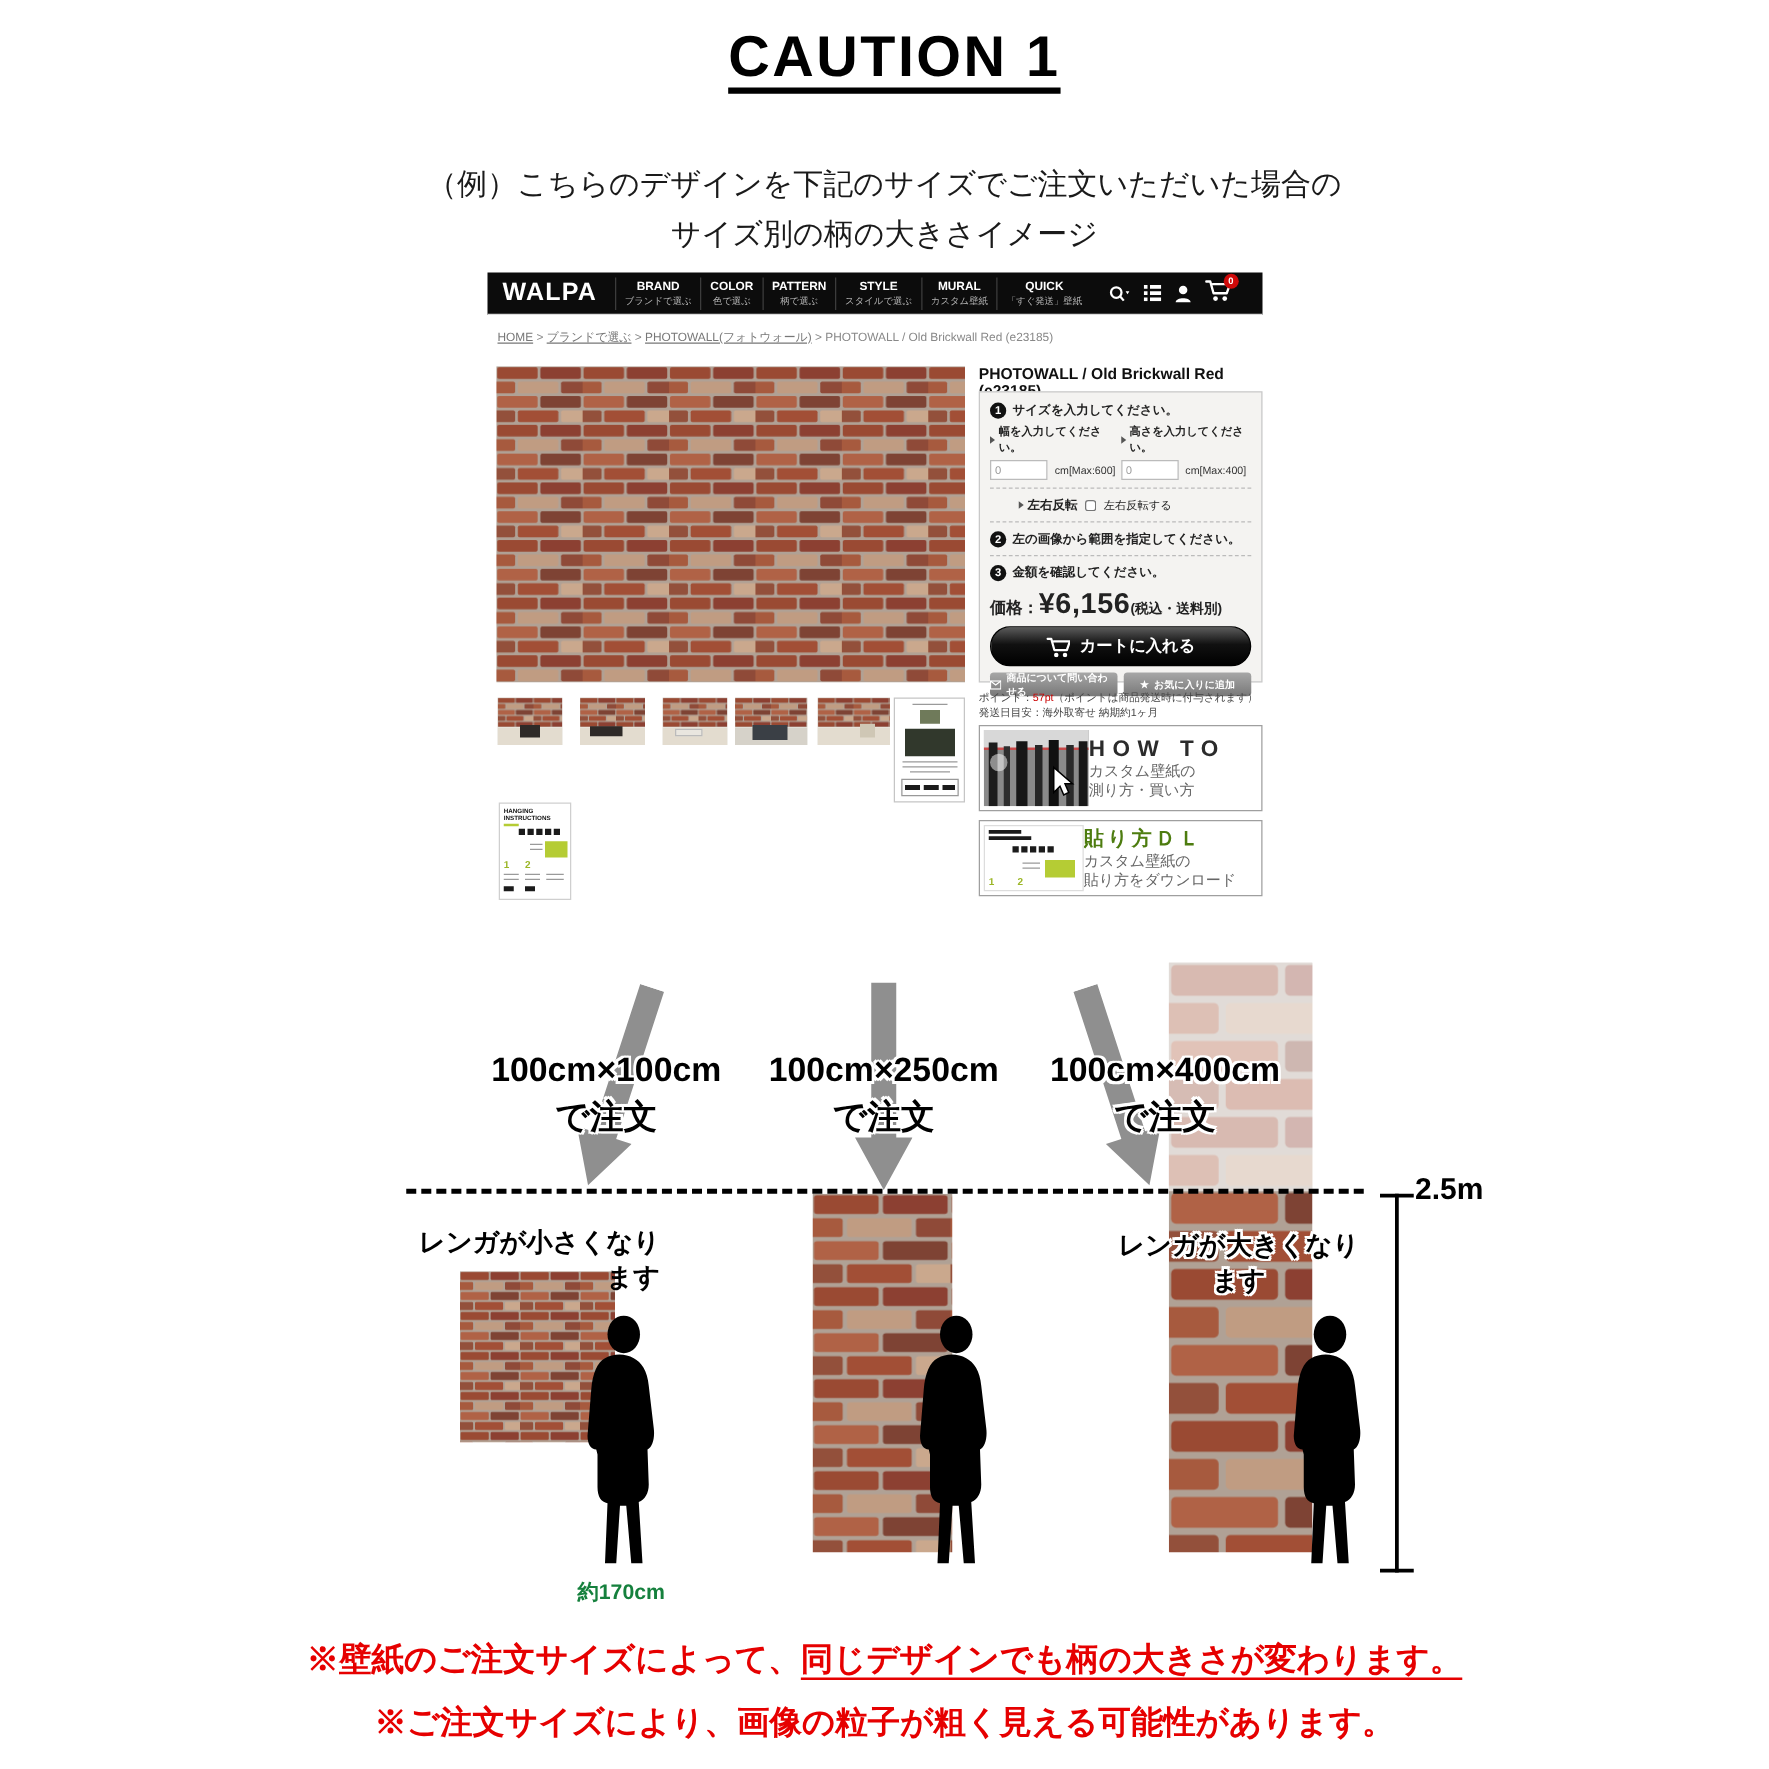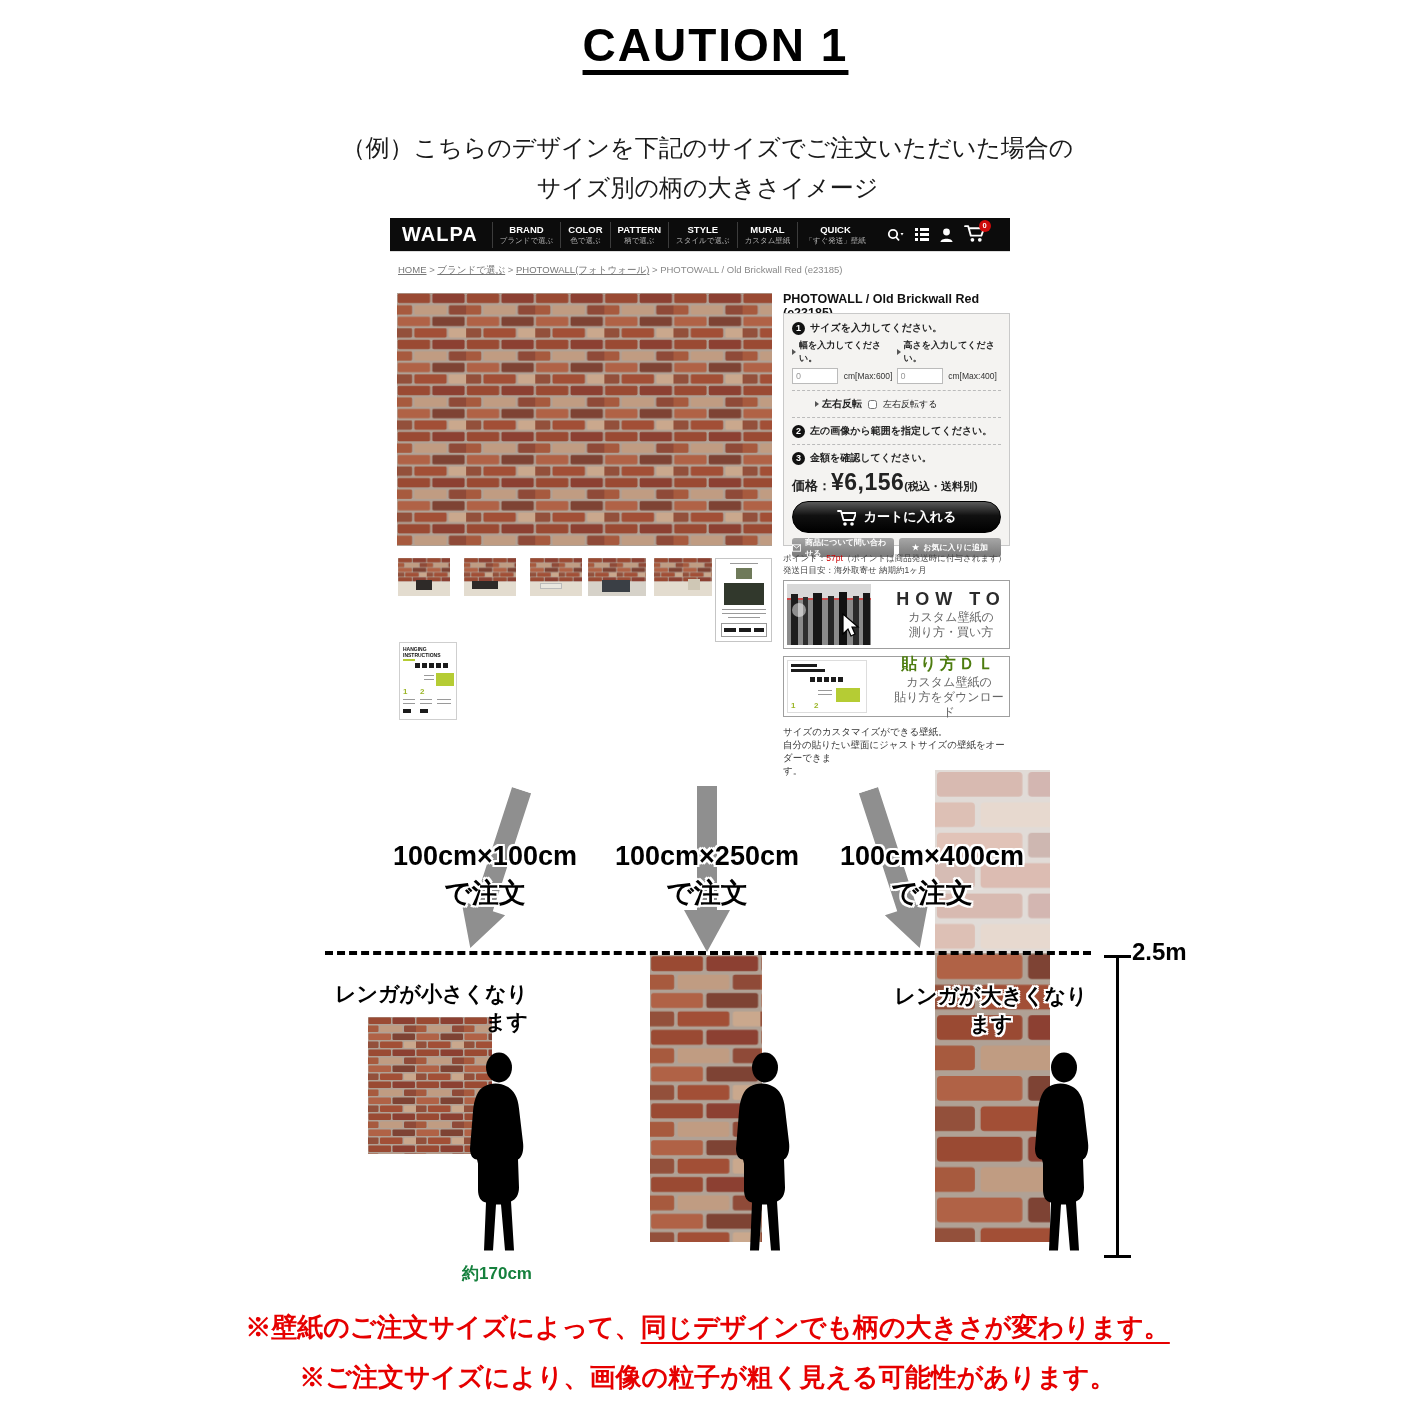--- a/index.html
+++ b/index.html
@@ -55,21 +55,21 @@
     background:linear-gradient(#5a5a5a, #111 45%, #000); color:#fff; font-size:13px; font-weight:bold;
     display:flex; align-items:center; justify-content:center; gap:8px; cursor:pointer; }
   .btnrow { display:flex; gap:5px; margin-top:5px; }
   .gbtn { flex:1; height:19px; border-radius:3px; background:linear-gradient(#a7a7a7,#787878); color:#fff;
     font-size:8px; font-weight:bold; display:flex; align-items:center; justify-content:center; gap:4px; cursor:pointer; }
   .points { position:absolute; left:393px; top:334px; width:227px; font-size:8.5px; color:#444; line-height:12px; }
   .red { color:#cc0000; }
   .banner { position:absolute; left:393px; width:227px; border:1px solid #9f9f9f; background:#fff; display:flex; align-items:center; padding:3px; cursor:pointer; }
   .howto { top:362px; height:69px; }
   .dlbox { top:438px; height:61px; }
-  .ban-right { flex:1; text-align:center;padding-left:25px; }
+  .ban-right { flex:1; text-align:left; }
   .ban-title { font-size:18px; font-weight:bold; color:#2b2b2b; letter-spacing:6px; }
   .ban-title2 { font-size:16px; font-weight:bold; color:#4d7c0f; letter-spacing:3px; }
   .ban-sub { font-size:12px; color:#666; line-height:15px; }
   .desc { position:absolute; left:393px; top:507px; width:227px; font-size:9.5px; color:#333; line-height:13px; }
 
   
   .thumb { position:absolute; top:340px; width:52px; height:38px; background:#eceae6; overflow:hidden; cursor:pointer; }
   .thumb .wall { position:absolute; left:0; top:0; width:100%; height:62%; }
   .thumb .floor { position:absolute; left:0; bottom:0; width:100%; height:38%; background:#e3dccf; }
   .thumb .furn { position:absolute; background:#2e2a28; }
@@ -335,25 +335,20 @@
         <div class="gtxt" style="left:3px;top:40px">1</div>
         <div class="gtxt" style="left:26px;top:40px">2</div>
       </div>
       <div class="ban-right">
         <div class="ban-title2">貼り方ＤＬ</div>
         <div class="ban-sub">カスタム壁紙の</div>
         <div class="ban-sub">貼り方をダウンロード</div>
       </div>
     </div>
 
-    <div class="desc">
-      <div>サイズのカスタマイズができる壁紙。</div>
-      <div>自分の貼りたい壁面にジャストサイズの壁紙をオーダーできま</div>
-      <div>す。</div>
-    </div>
 
     <div class="thumb" style="left:8px">
       <svg class="wall">
           <rect width="100%" height="100%" fill="url(#bT)"></rect>
         </svg>
       <div class="floor"></div>
       <div class="furn" style="left:18px;bottom:6px;width:16px;height:10px"></div>
     </div>
     <div class="thumb" style="left:74px">
       <svg class="wall">

